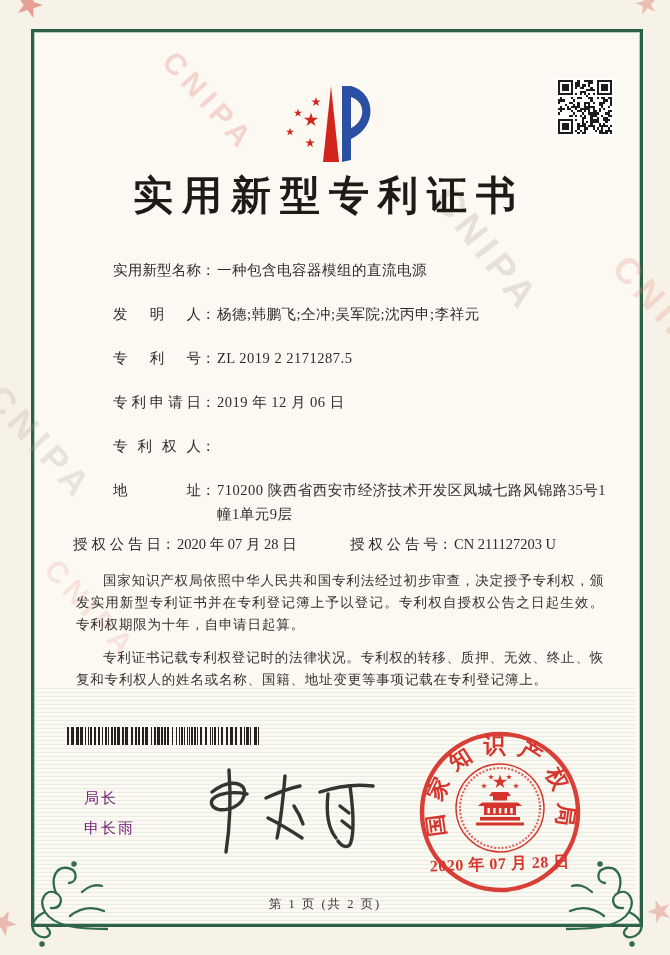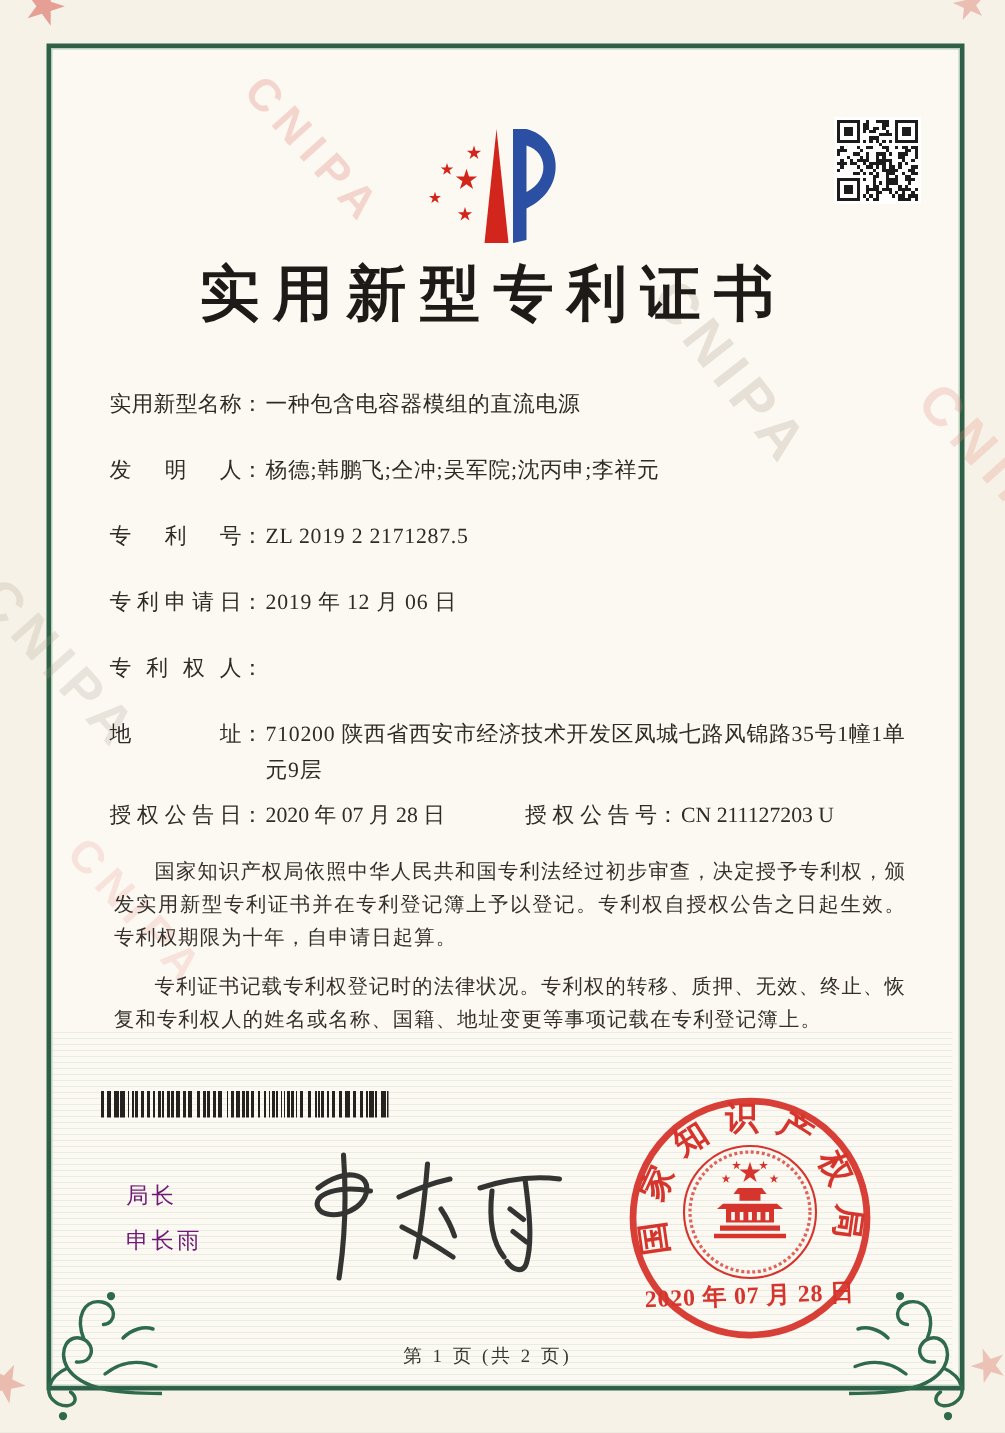--- a/index.html
+++ b/index.html
@@ -27,21 +27,21 @@
   .cstar3{left:-12px;top:906px;color:rgba(206,58,46,.30);transform:rotate(25deg);}
   .cstar4{left:646px;top:896px;font-size:30px;color:rgba(206,58,46,.26);transform:rotate(-20deg);}
 
   .certno{position:absolute;left:74px;top:70px;font-size:15px;letter-spacing:3px;color:#3a3632;}
   .logo{position:absolute;left:281px;top:82px;width:102px;height:86px;}
   .qr{position:absolute;left:556px;top:78px;width:58px;height:58px;background:#fff;padding:0;}
   .title{position:absolute;left:31px;top:168px;width:596px;text-align:center;
          font-size:40px;font-weight:bold;letter-spacing:9px;color:#1d1a17;}
 
   .fields{position:absolute;left:73px;top:258px;width:545px;font-size:14.5px;}
-  .frow{display:flex;margin-bottom:20px;line-height:24px;}
+  .frow{display:flex;margin-bottom:20px;line-height:24px;margin-left:40px;}
   .frow.addr{margin-bottom:6px;}
   .flabel{width:88px;flex:none;text-align:justify;text-align-last:justify;}
   .fcolon{width:16px;flex:none;}
   .fvalue{flex:1;letter-spacing:.5px;font-family:Liberation Serif, serif;}
   .grantrow{position:relative;display:flex;line-height:24px;}
   .grantright{position:absolute;left:277px;top:0;display:flex;line-height:24px;}
 
   .paras{position:absolute;left:64px;top:558px;width:552px;font-size:13.5px;line-height:21.8px;
          text-align:justify;letter-spacing:.8px;color:#35302b;}
   .paras p{margin:12px;text-indent:2em;}

